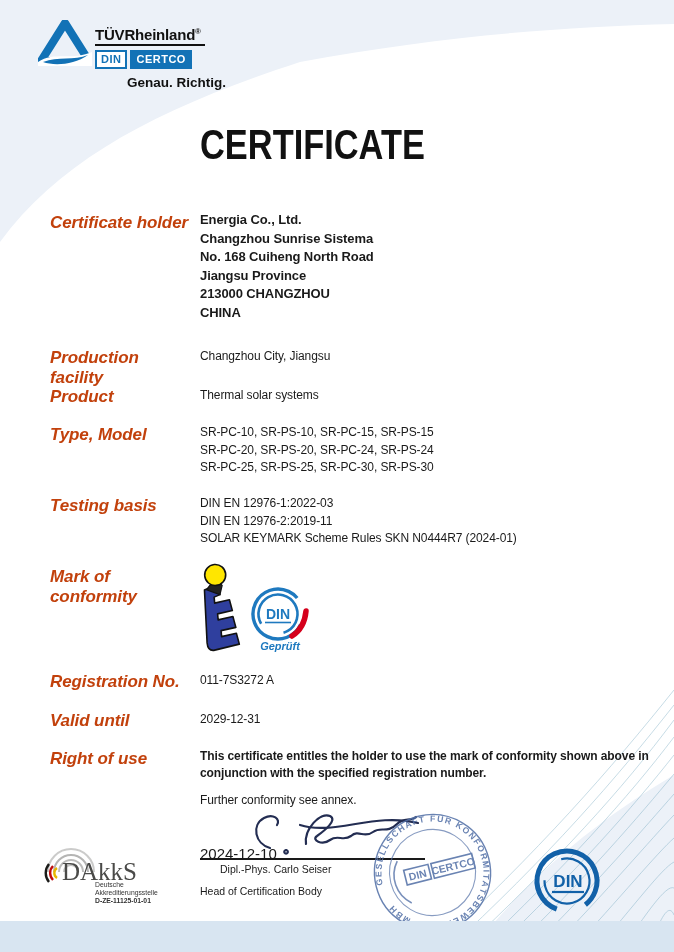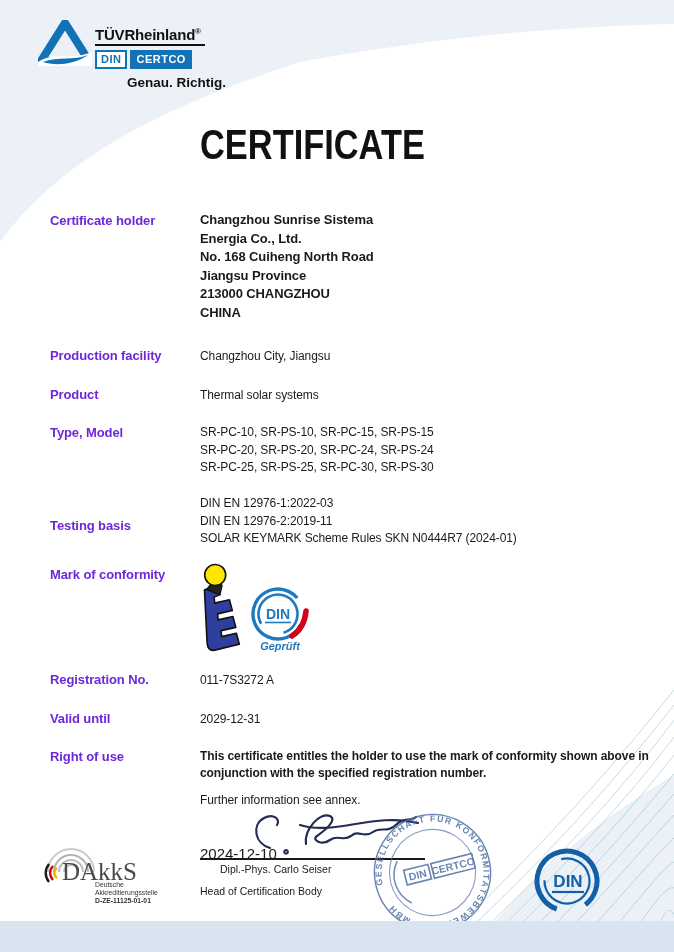--- a/index.html
+++ b/index.html
@@ -19,21 +19,21 @@
   .dc-box{font-size:11px;font-weight:bold;letter-spacing:.5px;padding:1px 4px;line-height:13px;}
   .dc-din{color:#1272b6;border:2px solid #1272b6;background:#fff;}
   .dc-certco{color:#fff;border:2px solid #1272b6;background:#1272b6;}
   .tagline{position:absolute;left:95px;top:75px;font-size:13.5px;font-weight:bold;color:#111;margin-left:32px;}
 
   .title{
     position:absolute;left:200px;top:120px;font-size:43px;font-weight:bold;
     letter-spacing:0;transform:scale(0.8,1);transform-origin:left top;color:#111;white-space:nowrap;
   }
 
-  .lbl{position:absolute;left:50px;width:145px;font-size:13px;font-weight:bold;letter-spacing:-0.1px;color:#6d28d9;}
+  .lbl{position:absolute;left:50px;width:145px;font-size:17px;font-weight:bold;letter-spacing:-0.1px;color:#c2410c;font-style:italic;}
   .val{position:absolute;left:200px;font-size:12px;letter-spacing:-0.1px;color:#1a1a1a;line-height:17.5px;white-space:nowrap;}
   .val.holder{font-size:13px;font-weight:bold;line-height:18.6px;}
   .val.para{white-space:normal;width:455px;line-height:17px;font-weight:bold;}
 
   .sig-date{position:absolute;left:200px;top:845px;font-size:15px;color:#1a1a1a;}
   .sig-rule{position:absolute;left:200px;top:858px;width:225px;height:1.5px;background:#1a1a1a;}
   .sig-name{position:absolute;left:200px;top:863px;font-size:10.5px;color:#1a1a1a;margin-left:20px;}
   .sig-role{position:absolute;left:200px;top:877px;font-size:10.5px;color:#1a1a1a;margin-top:8px;}
   .sig-svg{position:absolute;left:248px;top:808px;}
 
@@ -86,42 +86,42 @@
   <div class="dincertco">
     <span class="dc-box dc-din">DIN</span>
     <span class="dc-box dc-certco">CERTCO</span>
   </div>
   <div class="tagline">Genau. Richtig.</div>
 
   <div class="title">CERTIFICATE</div>
 
   <div class="lbl" style="top:213px">Certificate holder</div>
   <div class="val holder" style="top:211px">
+    <div>Energia Co., Ltd.</div>
     <div>Changzhou Sunrise Sistema</div>
-    <div>Energia Co., Ltd.</div>
     <div>No. 168 Cuiheng North Road</div>
     <div>Jiangsu Province</div>
     <div>213000 CHANGZHOU</div>
     <div>CHINA</div>
   </div>
 
   <div class="lbl" style="top:348px">Production facility</div>
   <div class="val" style="top:348px">Changzhou City, Jiangsu</div>
 
   <div class="lbl" style="top:387px">Product</div>
   <div class="val" style="top:387px">Thermal solar systems</div>
 
   <div class="lbl" style="top:425px">Type, Model</div>
   <div class="val" style="top:424px">
     <div>SR-PC-10, SR-PS-10, SR-PC-15, SR-PS-15</div>
     <div>SR-PC-20, SR-PS-20, SR-PC-24, SR-PS-24</div>
     <div>SR-PC-25, SR-PS-25, SR-PC-30, SR-PS-30</div>
   </div>
 
-  <div class="lbl" style="top:518px">Testing basis</div>
+  <div class="lbl" style="top:496px">Testing basis</div>
   <div class="val" style="top:495px">
     <div>DIN EN 12976-1:2022-03</div>
     <div>DIN EN 12976-2:2019-11</div>
     <div>SOLAR KEYMARK Scheme Rules SKN N0444R7 (2024-01)</div>
   </div>
 
   <div class="lbl" style="top:567px">Mark of conformity</div>
 
   <div class="marks-wrap">
     <svg width="130" height="92" viewBox="0 0 130 92">
@@ -148,21 +148,21 @@
   </div>
 
   <div class="lbl" style="top:672px">Registration No.</div>
   <div class="val" style="top:672px">011-7S3272 A</div>
 
   <div class="lbl" style="top:711px">Valid until</div>
   <div class="val" style="top:711px">2029-12-31</div>
 
   <div class="lbl" style="top:749px">Right of use</div>
   <div class="val para" style="top:748px">This certificate entitles the holder to use the mark of conformity shown above in conjunction with the specified registration number.</div>
-  <div class="val" style="top:792px">Further information see annex.</div>
+  <div class="val" style="top:792px">Further conformity see annex.</div>
 
   <div class="sig-date">2024-12-10</div>
   <svg class="sig-svg" width="175" height="55" viewBox="0 0 175 55">
     <g fill="none" stroke="#232d52" stroke-width="2.2" stroke-linecap="round">
       <path d="M22,40 C7,36 3,17 16,10 C25,5 33,11 29,17"></path>
       <path d="M38,42 a1.8,1.8 0 1 0 0.1,0"></path>
       <path d="M58,36 C56,21 72,4 82,8 C90,12 76,23 69,28 C63,32 74,38 82,32 C90,26 95,34 103,28 C111,21 116,31 125,24 C133,18 139,26 149,16 C156,9 162,14 168,9"></path>
       <path d="M52,17 C 86,28 126,4 170,15"></path>
     </g>
   </svg>

